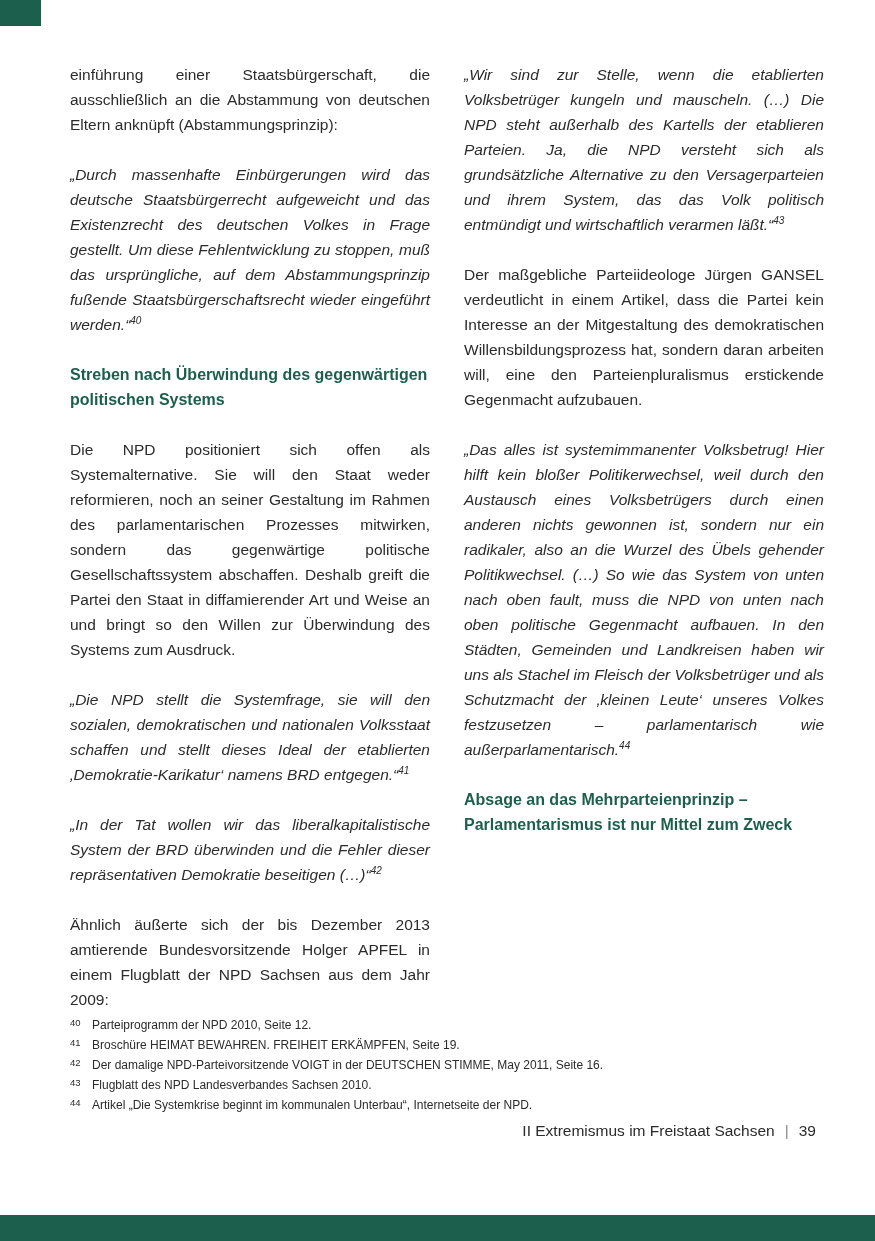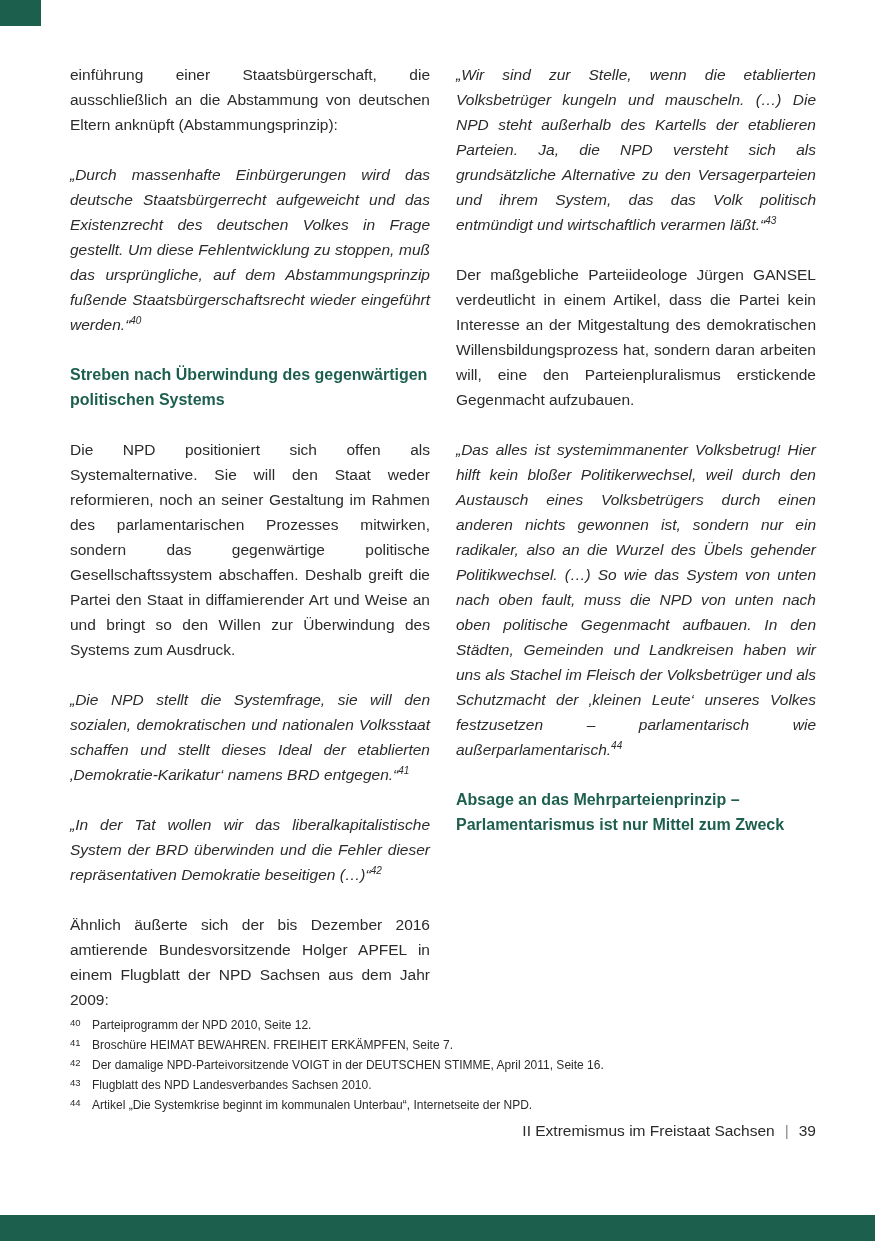--- a/index.html
+++ b/index.html
@@ -30,21 +30,21 @@
     width: 100%;
     height: 26px;
     background: var(--accent, #1d5f4d);
   }
   .content {
     position: absolute;
     top: 62px;
     left: 70px;
     width: 746px;
     display: flex;
-    gap: 26px;
+    gap: 34px;
   }
   .column {
     width: 360px;
     flex: none;
   }
   .column p {
     margin: 0 0 25px 0;
     font-size: 15.5px;
     line-height: 25px;
     text-align: justify;
@@ -111,42 +111,42 @@
 <div class="corner-block"></div>
 
 <div class="content">
   <div class="column" id="col-left">
       <p class="body">einführung einer Staatsbürgerschaft, die ausschließlich an die Abstammung von deutschen Eltern anknüpft (Abstammungsprinzip):</p>
       <p class="quote">„Durch massenhafte Einbürgerungen wird das deutsche Staatsbürgerrecht aufgeweicht und das Existenzrecht des deutschen Volkes in Frage gestellt. Um diese Fehlentwicklung zu stoppen, muß das ursprüngliche, auf dem Abstammungsprinzip fußende Staatsbürgerschaftsrecht wieder eingeführt werden.“<sup class="fn-ref">40</sup></p>
       <h2 class="heading">Streben nach Überwindung des gegenwärtigen politischen Systems</h2>
       <p class="body">Die NPD positioniert sich offen als Systemalternative. Sie will den Staat weder reformieren, noch an seiner Gestaltung im Rahmen des parlamentarischen Prozesses mitwirken, sondern das gegenwärtige politische Gesellschaftssystem abschaffen. Deshalb greift die Partei den Staat in diffamierender Art und Weise an und bringt so den Willen zur Überwindung des Systems zum Ausdruck.</p>
       <p class="quote">„Die NPD stellt die Systemfrage, sie will den sozialen, demokratischen und nationalen Volksstaat schaffen und stellt dieses Ideal der etablierten ‚Demokratie-Karikatur‘ namens BRD entgegen.“<sup class="fn-ref">41</sup></p>
       <p class="quote">„In der Tat wollen wir das liberalkapitalistische System der BRD überwinden und die Fehler dieser repräsentativen Demokratie beseitigen (…)“<sup class="fn-ref">42</sup></p>
-      <p class="body">Ähnlich äußerte sich der bis Dezember 2016 amtierende Bundesvorsitzende Holger APFEL in einem Flugblatt der NPD Sachsen aus dem Jahr 2009:</p>
+      <p class="body">Ähnlich äußerte sich der bis Dezember 2013 amtierende Bundesvorsitzende Holger APFEL in einem Flugblatt der NPD Sachsen aus dem Jahr 2009:</p>
     </div>
   <div class="column" id="col-right">
       <p class="quote">„Wir sind zur Stelle, wenn die etablierten Volksbetrüger kungeln und mauscheln. (…) Die NPD steht außerhalb des Kartells der etablieren Parteien. Ja, die NPD versteht sich als grundsätzliche Alternative zu den Versagerparteien und ihrem System, das das Volk politisch entmündigt und wirtschaftlich verarmen läßt.“<sup class="fn-ref">43</sup></p>
       <p class="body">Der maßgebliche Parteiideologe Jürgen GANSEL verdeutlicht in einem Artikel, dass die Partei kein Interesse an der Mitgestaltung des demokratischen Willensbildungsprozess hat, sondern daran arbeiten will, eine den Parteienpluralismus erstickende Gegenmacht aufzubauen.</p>
       <p class="quote">„Das alles ist systemimmanenter Volksbetrug! Hier hilft kein bloßer Politikerwechsel, weil durch den Austausch eines Volksbetrügers durch einen anderen nichts gewonnen ist, sondern nur ein radikaler, also an die Wurzel des Übels gehender Politikwechsel. (…) So wie das System von unten nach oben fault, muss die NPD von unten nach oben politische Gegenmacht aufbauen. In den Städten, Gemeinden und Landkreisen haben wir uns als Stachel im Fleisch der Volksbetrüger und als Schutzmacht der ‚kleinen Leute‘ unseres Volkes festzusetzen – parlamentarisch wie außerparlamentarisch.<sup class="fn-ref">44</sup></p>
       <h2 class="heading">Absage an das Mehrparteienprinzip – Parlamentarismus ist nur Mittel zum Zweck</h2>
     </div>
 </div>
 
 <div class="footnotes" id="footnotes">
     <div class="footnote">
       <span class="fn-num">40</span>
       <span class="fn-text">Parteiprogramm der NPD 2010, Seite 12.</span>
     </div>
     <div class="footnote">
       <span class="fn-num">41</span>
-      <span class="fn-text">Broschüre HEIMAT BEWAHREN. FREIHEIT ERKÄMPFEN, Seite 7.</span>
+      <span class="fn-text">Broschüre HEIMAT BEWAHREN. FREIHEIT ERKÄMPFEN, Seite 19.</span>
     </div>
     <div class="footnote">
       <span class="fn-num">42</span>
-      <span class="fn-text">Der damalige NPD-Parteivorsitzende VOIGT in der DEUTSCHEN STIMME, April 2011, Seite 16.</span>
+      <span class="fn-text">Der damalige NPD-Parteivorsitzende VOIGT in der DEUTSCHEN STIMME, May 2011, Seite 16.</span>
     </div>
     <div class="footnote">
       <span class="fn-num">43</span>
       <span class="fn-text">Flugblatt des NPD Landesverbandes Sachsen 2010.</span>
     </div>
     <div class="footnote">
       <span class="fn-num">44</span>
       <span class="fn-text">Artikel „Die Systemkrise beginnt im kommunalen Unterbau“, Internetseite der NPD.</span>
     </div>
   </div>

